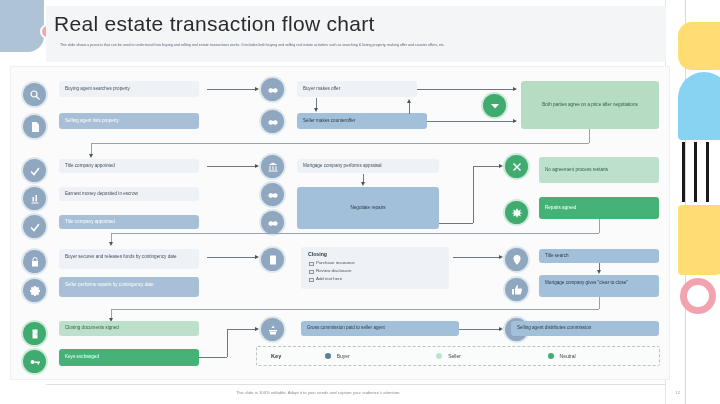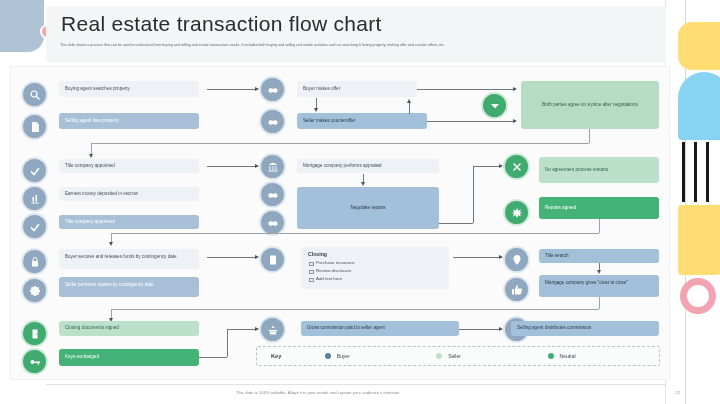--- a/index.html
+++ b/index.html
@@ -52,21 +52,21 @@
     right: 4px; top: 278px; width: 36px; height: 36px;
     border: 7px solid #f2a3b0; border-radius: 50%; background: #ffffff;
   }
 
   
   #header {
     position: absolute; left: 46px; top: 6px; width: 620px; height: 56px;
     background: #f4f5f7;
   }
   #page-title {
-    position: absolute; left: 15px; top: 6px;
+    position: absolute; left: 8px; top: 6px;
     font-size: 21px; font-weight: 400; color: #2b2b2b;
     letter-spacing: .3px; white-space: nowrap;
   }
   #page-subtitle {
     position: absolute; left: 14px; top: 36px; width: 580px;
     font-size: 3.6px; line-height: 1.7; color: #5a6775;
   }
 
   
   #canvas {

